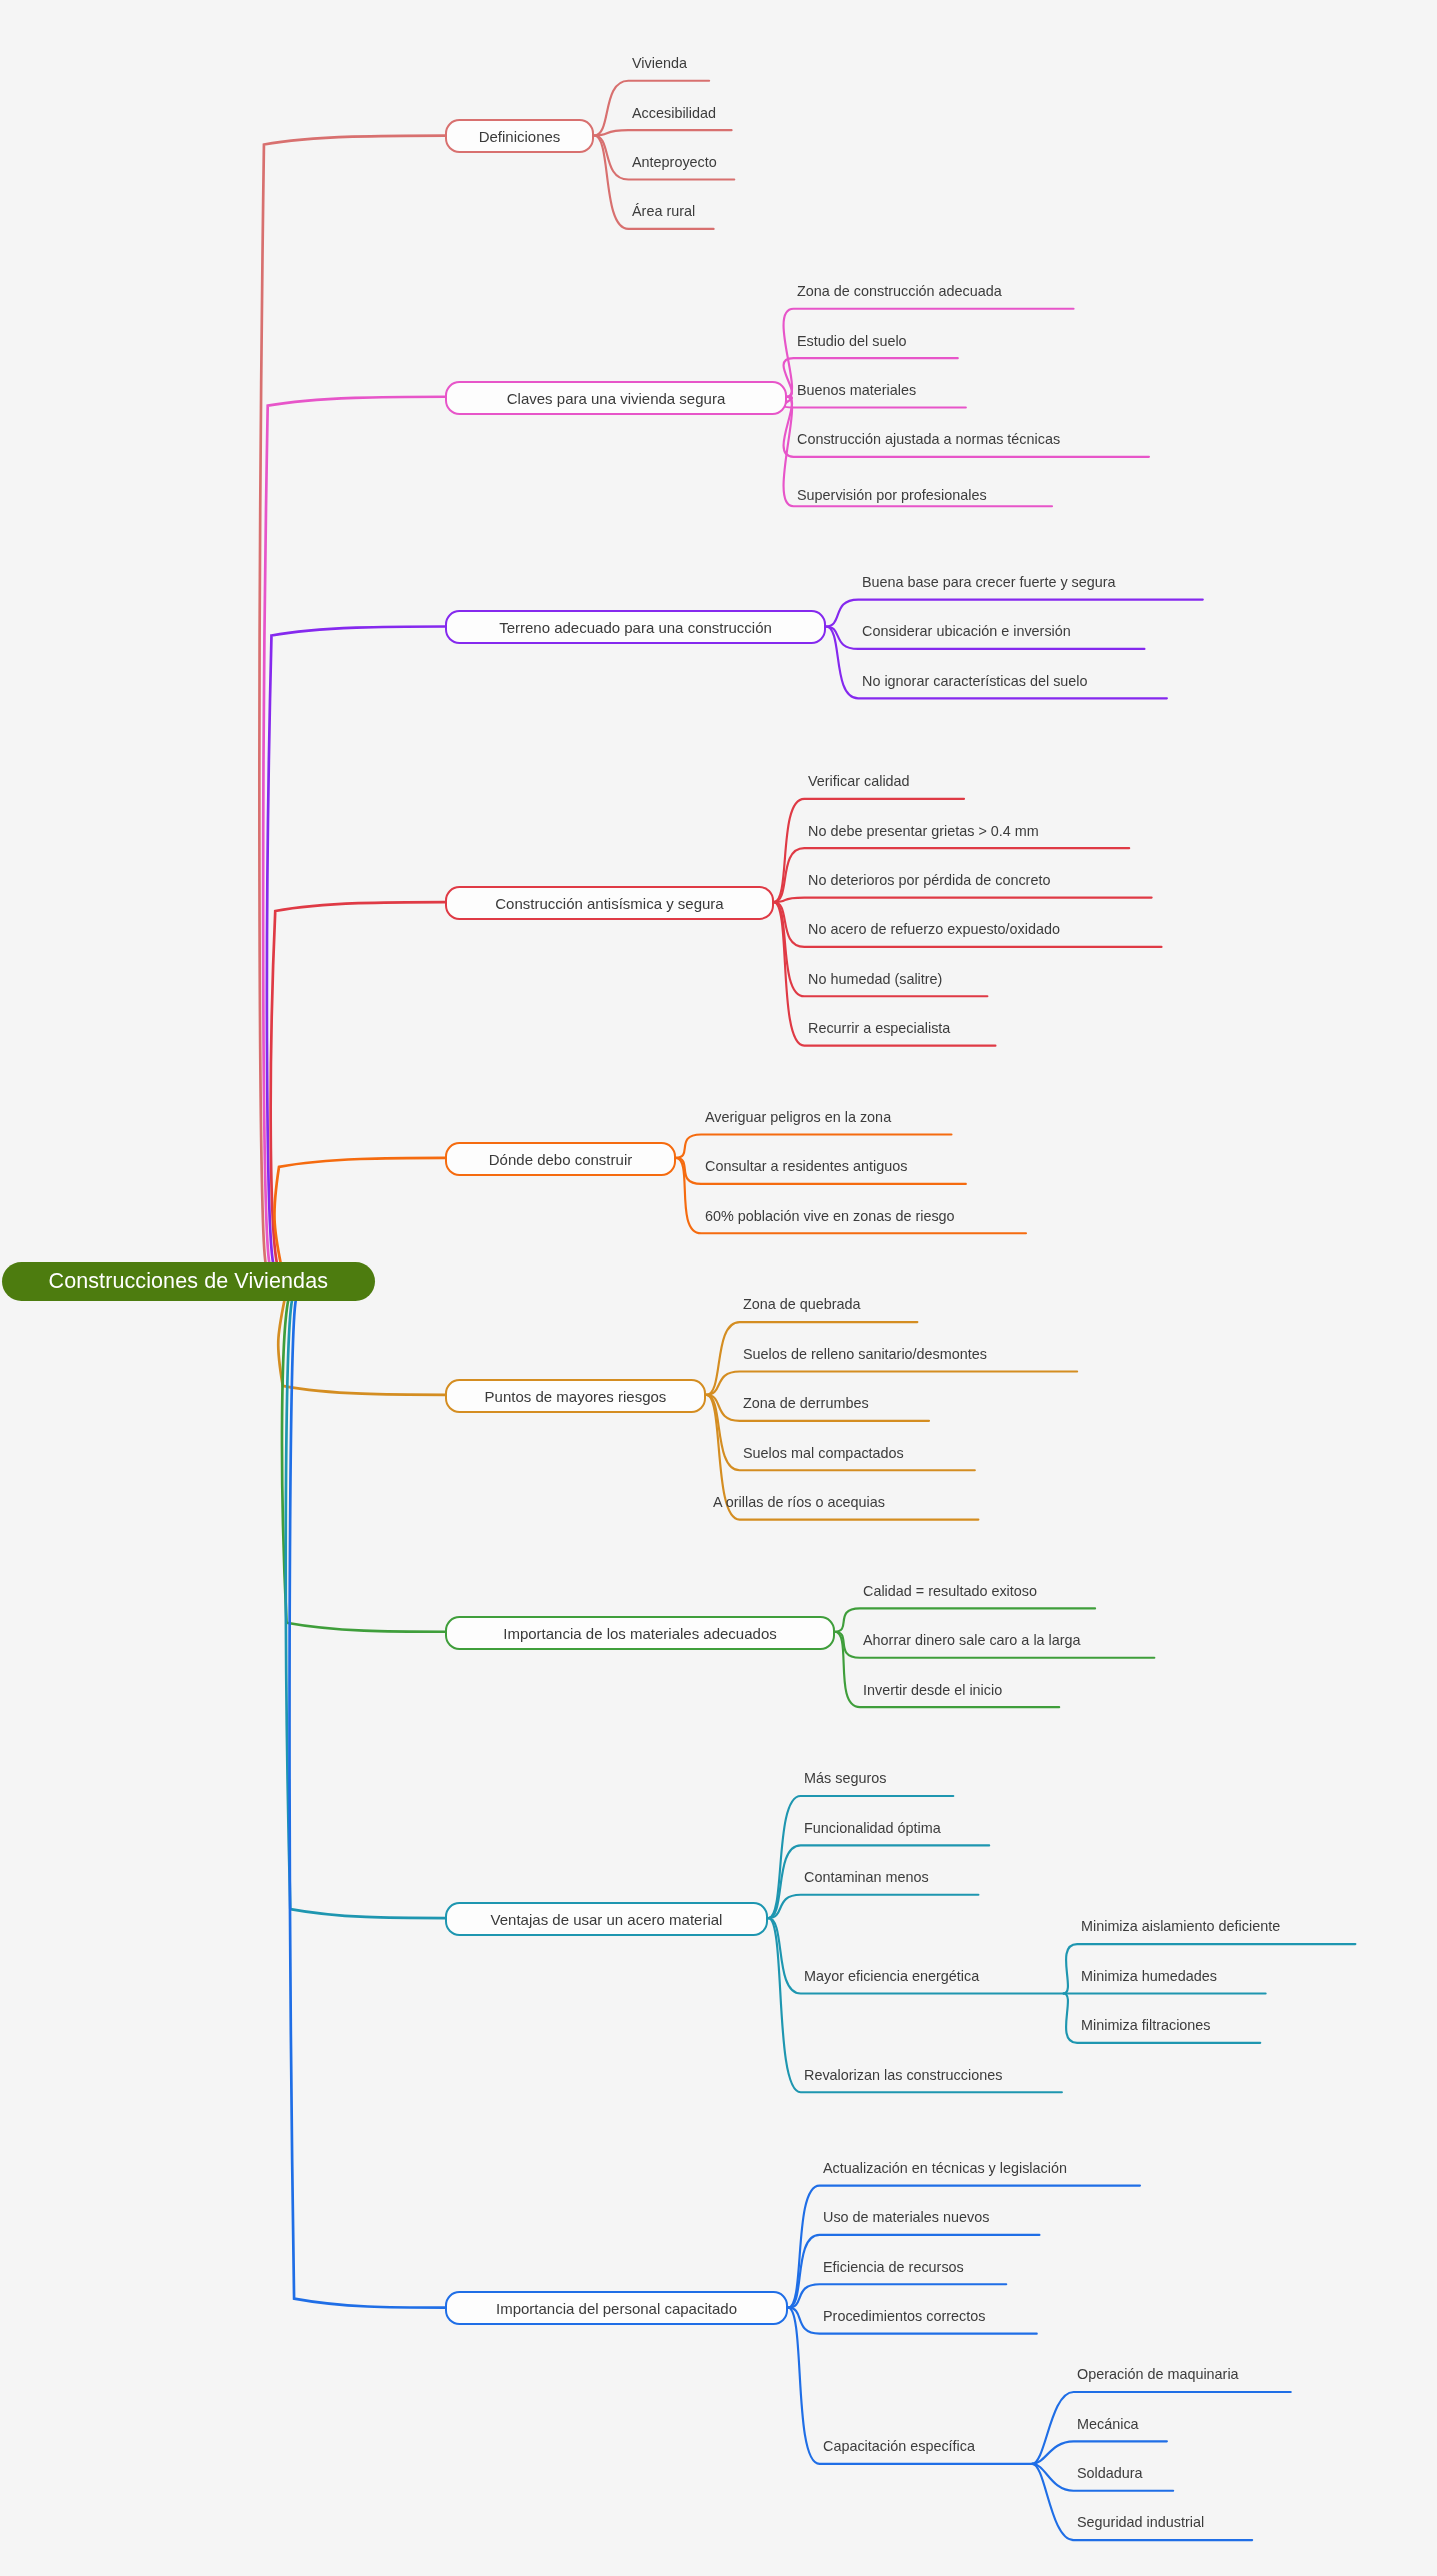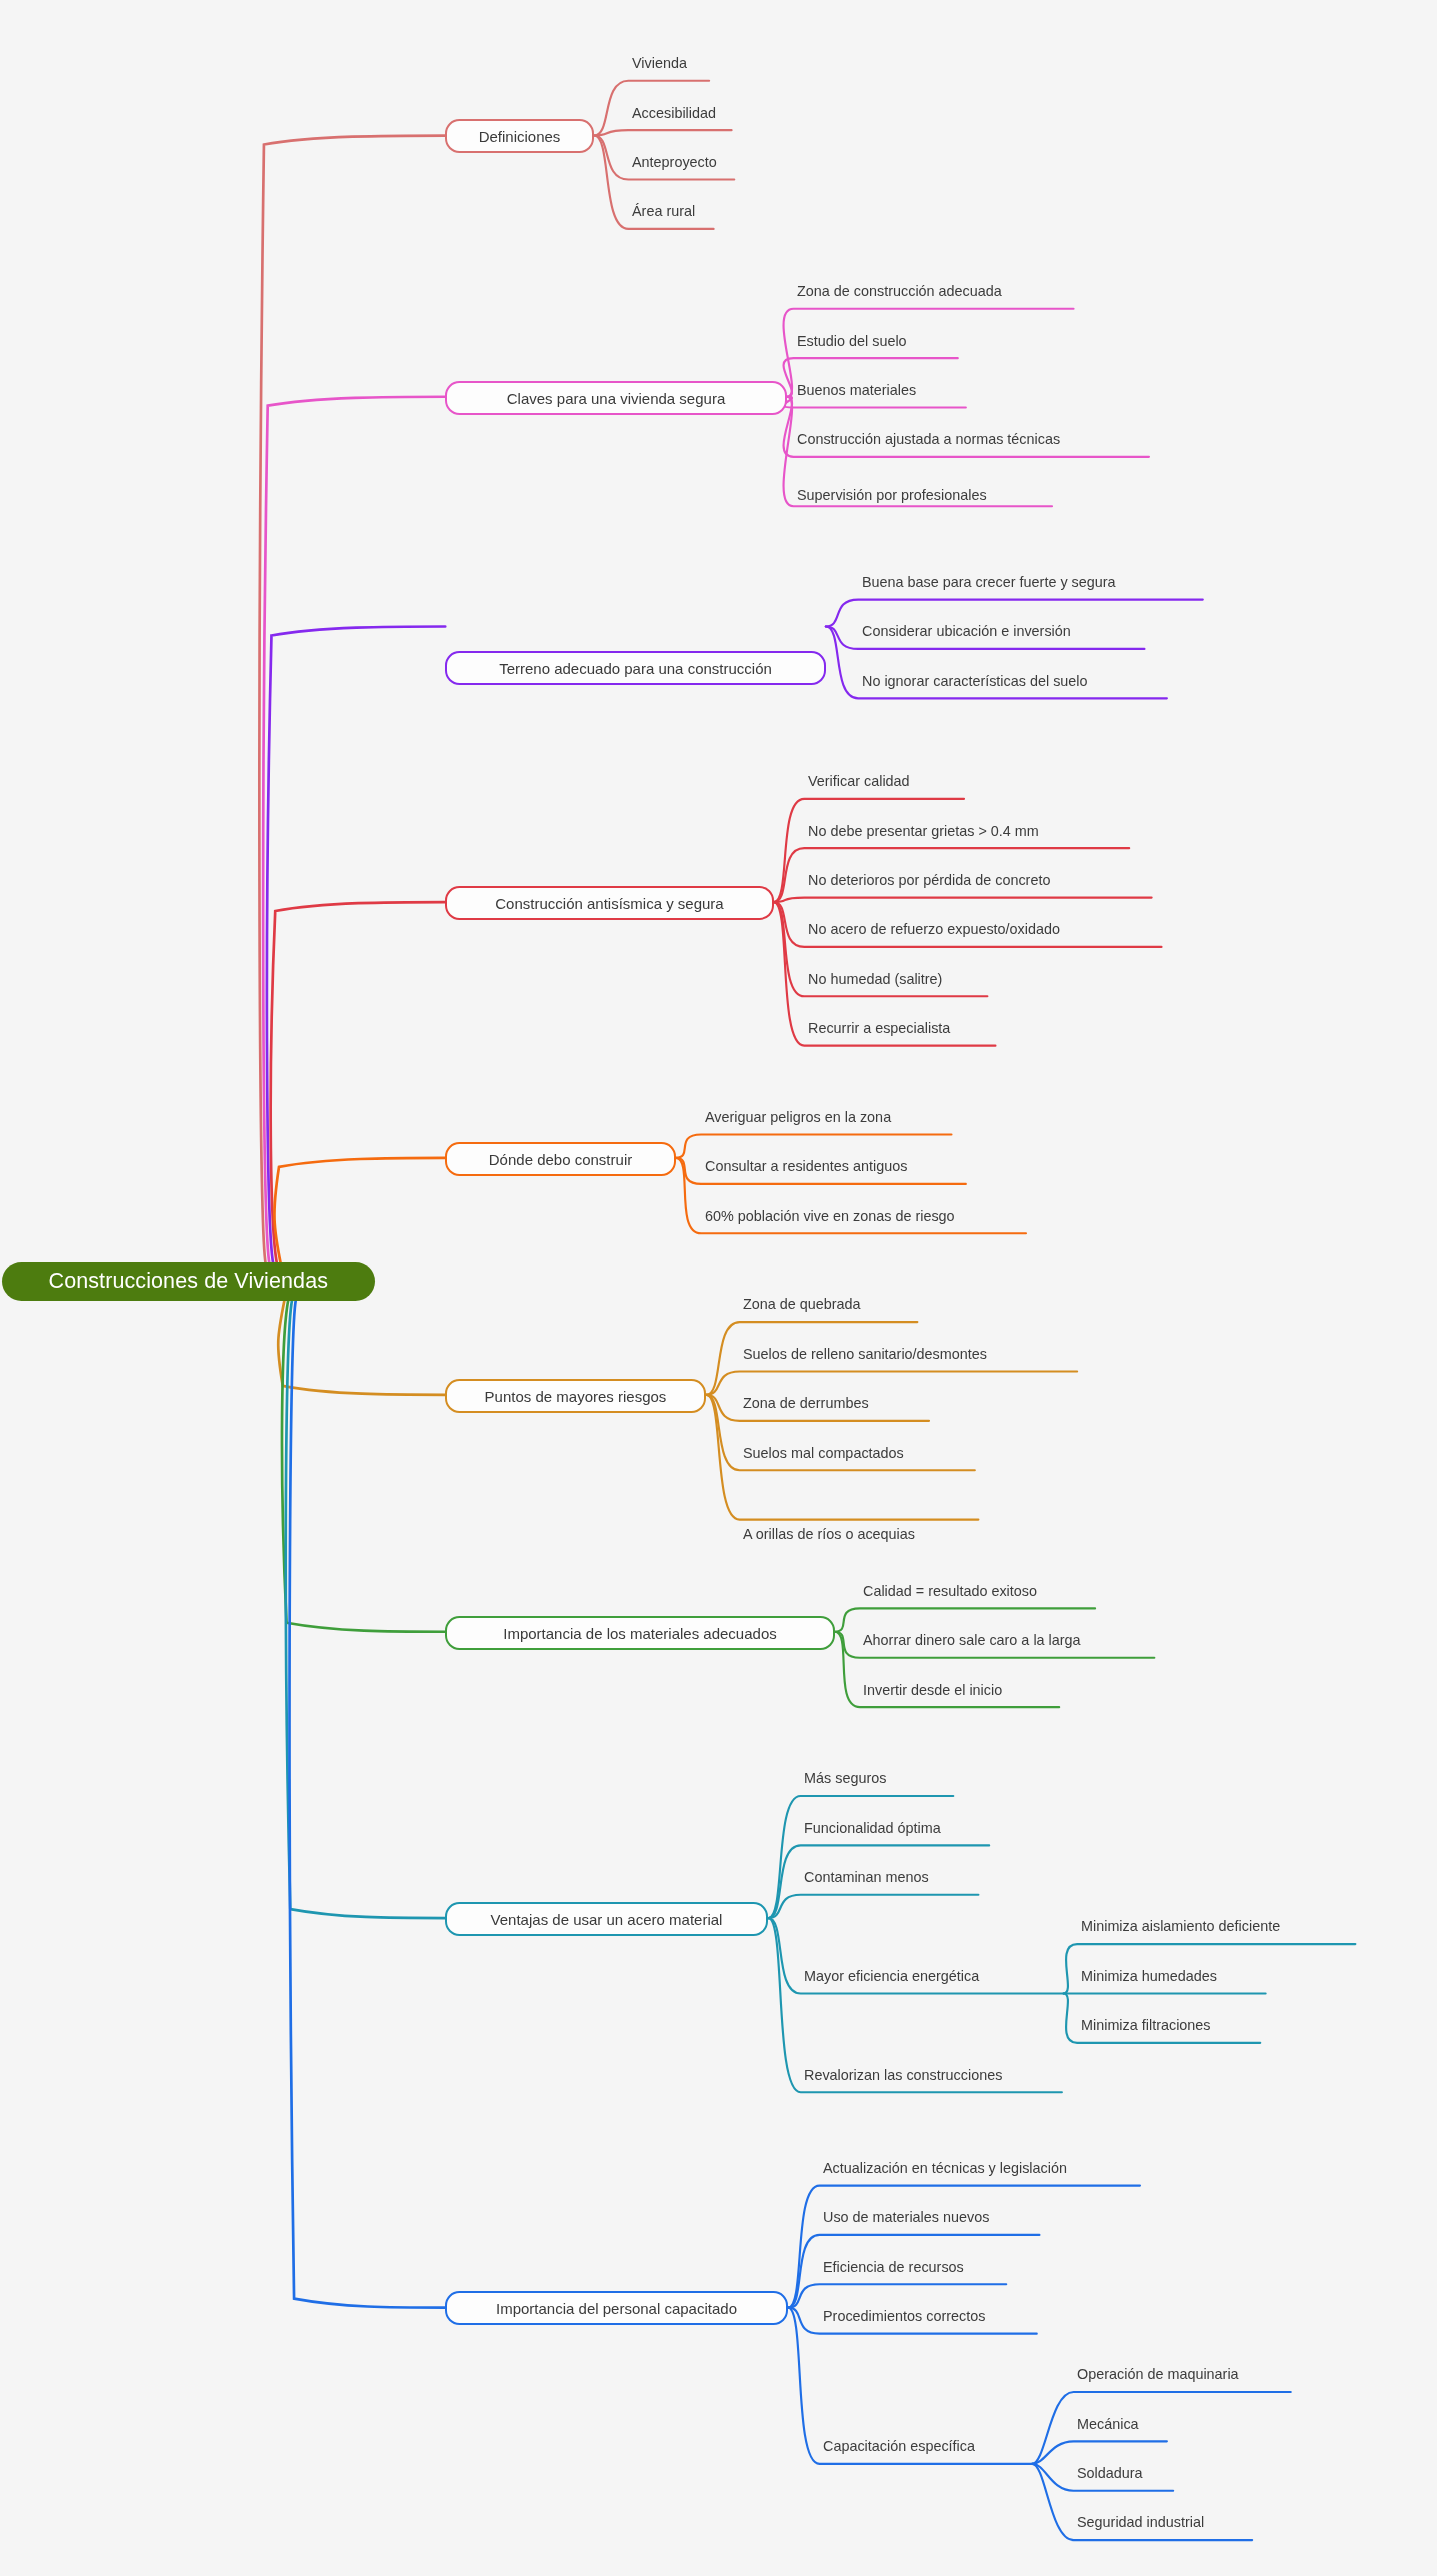--- a/index.html
+++ b/index.html
@@ -353,41 +353,41 @@
     <div class="node node-leaf" style="left: 632px; top: 51px;">Vivienda</div>
     <div class="node node-leaf" style="left: 632px; top: 101px;">Accesibilidad</div>
     <div class="node node-leaf" style="left: 632px; top: 150px;">Anteproyecto</div>
     <div class="node node-leaf" style="left: 632px; top: 199px;">Área rural</div>
     <div class="node node-branch" style="left: 445px; top: 381px; width: 342px; height: 20px; border-color: rgb(231, 85, 201);">Claves para una vivienda segura</div>
     <div class="node node-leaf" style="left: 797px; top: 279px;">Zona de construcción adecuada</div>
     <div class="node node-leaf" style="left: 797px; top: 329px;">Estudio del suelo</div>
     <div class="node node-leaf" style="left: 797px; top: 378px;">Buenos materiales</div>
     <div class="node node-leaf" style="left: 797px; top: 427px;">Construcción ajustada a normas técnicas</div>
     <div class="node node-leaf" style="left: 797px; top: 483px;">Supervisión por profesionales</div>
-    <div class="node node-branch" style="left: 445px; top: 610px; width: 381px; height: 16px; border-color: rgb(133, 41, 238); margin-top: 41px;">Terreno adecuado para una construcción</div>
+    <div class="node node-branch" style="left: 445px; top: 610px; width: 381px; height: 16px; border-color: rgb(133, 41, 238);">Terreno adecuado para una construcción</div>
     <div class="node node-leaf" style="left: 862px; top: 570px;">Buena base para crecer fuerte y segura</div>
     <div class="node node-leaf" style="left: 862px; top: 619px;">Considerar ubicación e inversión</div>
     <div class="node node-leaf" style="left: 862px; top: 669px;">No ignorar características del suelo</div>
     <div class="node node-branch" style="left: 445px; top: 886px; width: 329px; height: 32px; border-color: rgb(223, 58, 69);">Construcción antisísmica y segura</div>
     <div class="node node-leaf" style="left: 808px; top: 769px;">Verificar calidad</div>
     <div class="node node-leaf" style="left: 808px; top: 819px;">No debe presentar grietas &gt; 0.4 mm</div>
     <div class="node node-leaf" style="left: 808px; top: 868px;">No deterioros por pérdida de concreto</div>
     <div class="node node-leaf" style="left: 808px; top: 917px;">No acero de refuerzo expuesto/oxidado</div>
     <div class="node node-leaf" style="left: 808px; top: 967px;">No humedad (salitre)</div>
     <div class="node node-leaf" style="left: 808px; top: 1016px;">Recurrir a especialista</div>
     <div class="node node-branch" style="left: 445px; top: 1142px; width: 231px; height: 32px; border-color: rgb(245, 107, 15);">Dónde debo construir</div>
     <div class="node node-leaf" style="left: 705px; top: 1105px;">Averiguar peligros en la zona</div>
     <div class="node node-leaf" style="left: 705px; top: 1154px;">Consultar a residentes antiguos</div>
     <div class="node node-leaf" style="left: 705px; top: 1204px;">60% población vive en zonas de riesgo</div>
     <div class="node node-branch" style="left: 445px; top: 1379px; width: 261px; height: 32px; border-color: rgb(212, 141, 33);">Puntos de mayores riesgos</div>
     <div class="node node-leaf" style="left: 743px; top: 1292px;">Zona de quebrada</div>
     <div class="node node-leaf" style="left: 743px; top: 1342px;">Suelos de relleno sanitario/desmontes</div>
     <div class="node node-leaf" style="left: 743px; top: 1391px;">Zona de derrumbes</div>
     <div class="node node-leaf" style="left: 743px; top: 1441px;">Suelos mal compactados</div>
-    <div class="node node-leaf" style="left: 743px; top: 1490px; margin-top: 32px;">A orillas de ríos o acequias</div>
+    <div class="node node-leaf" style="left: 713px; top: 1490px;">A orillas de ríos o acequias</div>
     <div class="node node-branch" style="left: 445px; top: 1616px; width: 390px; height: 32px; border-color: rgb(63, 158, 59);">Importancia de los materiales adecuados</div>
     <div class="node node-leaf" style="left: 863px; top: 1579px;">Calidad = resultado exitoso</div>
     <div class="node node-leaf" style="left: 863px; top: 1628px;">Ahorrar dinero sale caro a la larga</div>
     <div class="node node-leaf" style="left: 863px; top: 1678px; text-align: right;">Invertir desde el inicio</div>
     <div class="node node-branch" style="left: 445px; top: 1902px; width: 323px; height: 32px; border-color: rgb(30, 150, 176);">Ventajas de usar un acero material</div>
     <div class="node node-leaf" style="left: 804px; top: 1766px;">Más seguros</div>
     <div class="node node-leaf" style="left: 804px; top: 1816px;">Funcionalidad óptima</div>
     <div class="node node-leaf" style="left: 804px; top: 1865px;">Contaminan menos</div>
     <div class="node node-leaf" style="left: 804px; top: 1964px;">Mayor eficiencia energética</div>
     <div class="node node-leaf sub" style="left: 1081px; top: 1914px;">Minimiza aislamiento deficiente</div>

